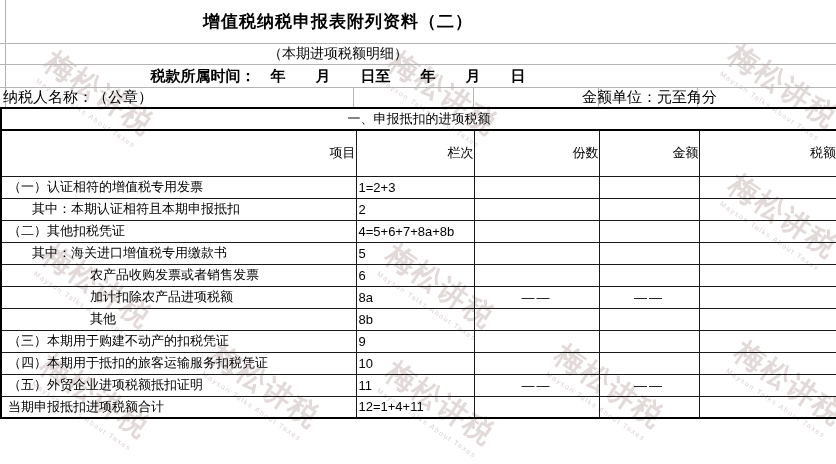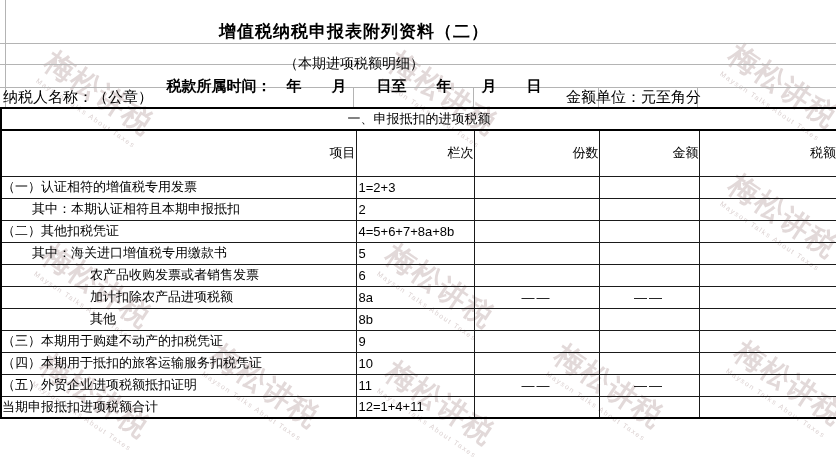--- a/index.html
+++ b/index.html
@@ -10,46 +10,46 @@
   }
   
   .wm-layer { position:absolute; inset:0; z-index:0; pointer-events:none; }
   .wm-tile { position:absolute; width:150px; height:120px; }
   .wm-inner { transform:rotate(34deg); transform-origin:50% 50%; text-align:center; margin-top:18px; }
   .wm-big  { font-size:29px; font-weight:bold; letter-spacing:2px; color:rgba(198,180,180,0.50); white-space:nowrap; }
   .wm-small{ font-size:7px; letter-spacing:1.5px; color:rgba(195,178,178,0.60); white-space:nowrap; margin-top:0px; }
   
   .gl { position:absolute; background:#b4b4b4; z-index:1; }
   
-  .hdr { position:absolute; left:16px; width:676px; text-align:center; z-index:2; white-space:nowrap;margin-top:10px; }
+  .hdr { position:absolute; left:0; width:676px; text-align:center; z-index:2; white-space:nowrap; }
   .t-title   { top:0;  height:43px; line-height:43px; font-size:17px; font-weight:bold; letter-spacing:1px; }
   .t-sub     { top:43px; height:21px; line-height:21px; font-size:14px; font-weight:normal; }
   .t-period  { top:64px; height:23px; line-height:23px; font-size:15px; font-weight:bold; }
   .name-row { position:absolute; top:87px; left:0; width:720px; height:20px; z-index:2; font-size:15px; line-height:20px; }
   .name-left  { position:absolute; left:3px; top:0; white-space:nowrap; }
-  .name-right { position:absolute; right:19px; top:0; white-space:nowrap; }
+  .name-right { position:absolute; right:3px; top:0; white-space:nowrap; }
   .vdiv { position:absolute; top:87px; height:20px; width:1px; background:#b4b4b4; z-index:1; }
   
   table.main {
     position:absolute; top:107px; left:0; width:836px; z-index:2;
     border-collapse:collapse; table-layout:fixed; background:transparent;
   }
   table.main th, table.main td {
     border:1px solid #1a1a1a; font-weight:normal; font-size:13px;
     overflow:hidden; white-space:nowrap; background:transparent;
   }
   table.main { border:2px solid #000; }
   tr.section-row th {
     border-top:2px solid #000; border-bottom:2px solid #000;
     height:22px; font-weight:normal; text-align:center; font-size:13px;
   }
   tr.head-row th { height:46px; text-align:right; }
   tbody tr { height:22px; }
   td.c-item { text-align:left; }
-  td.c-item.ind-0 { }
+  td.c-item.ind-0 { padding-left:6px; }
   td.c-item.ind-1 { padding-left:30px; }
   td.c-item.ind-2 { padding-left:88px; }
   td.c-col { text-align:left; padding-left:2px; font-size:12px; }
   td.c-copies, td.c-amount, td.c-tax { text-align:center; letter-spacing:2px; }
 </style>
 </head>
 <body>
 
 <div class="page">
 

